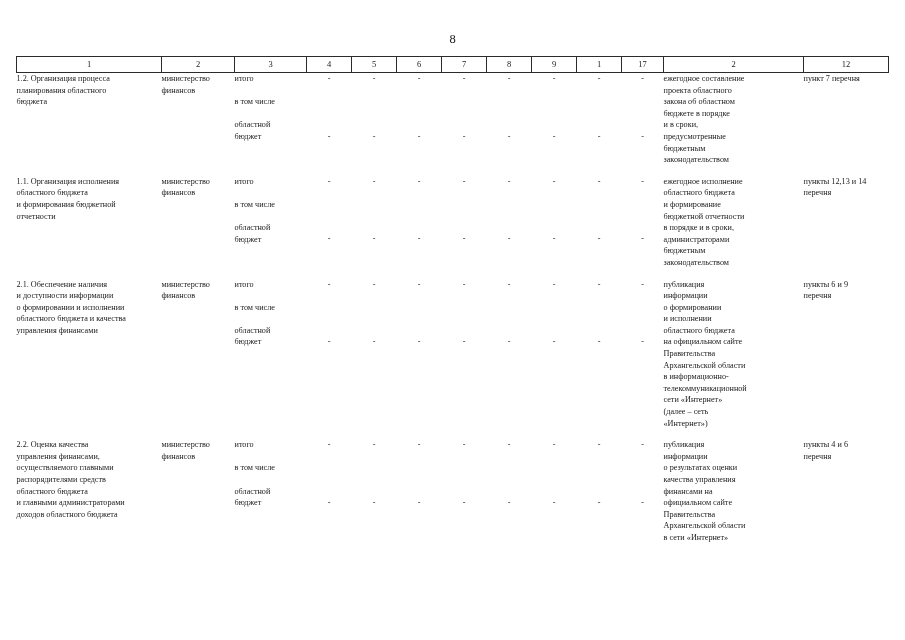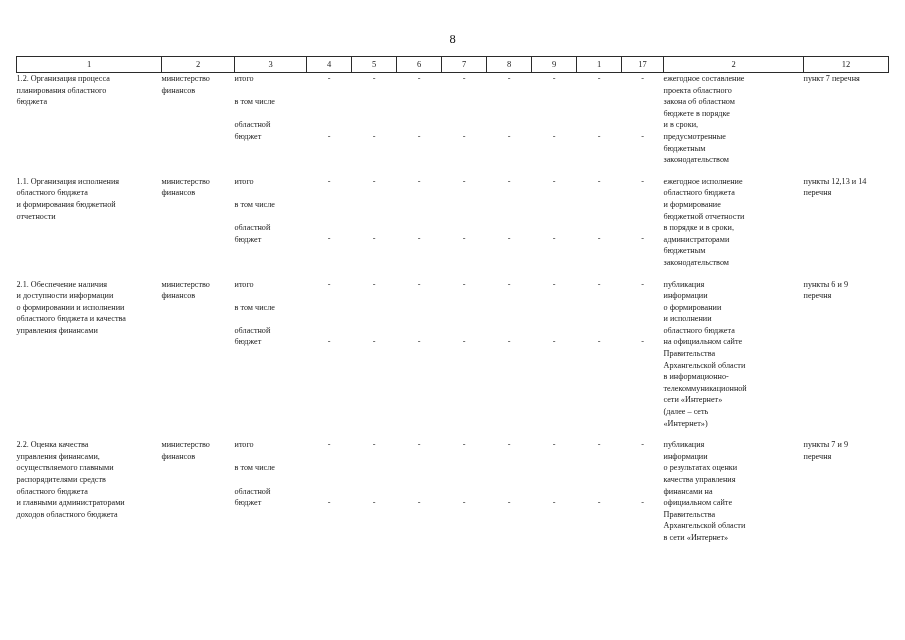--- a/index.html
+++ b/index.html
@@ -462,21 +462,21 @@
           </td>
           <td class="cell-pad-left cell-text ">публикация
 информации
 о результатах оценки
 качества управления
 финансами на
 официальном сайте
 Правительства
 Архангельской области
 в сети «Интернет»</td>
-          <td class="cell-pad-left cell-text ">пункты 7 и 9
+          <td class="cell-pad-left cell-text ">пункты 4 и 6
 перечня</td>
         </tr>
         <tr class="row-spacer">
           <td colspan="13"></td>
         </tr>
       </tbody>
   </table>
 
 </div>
 

